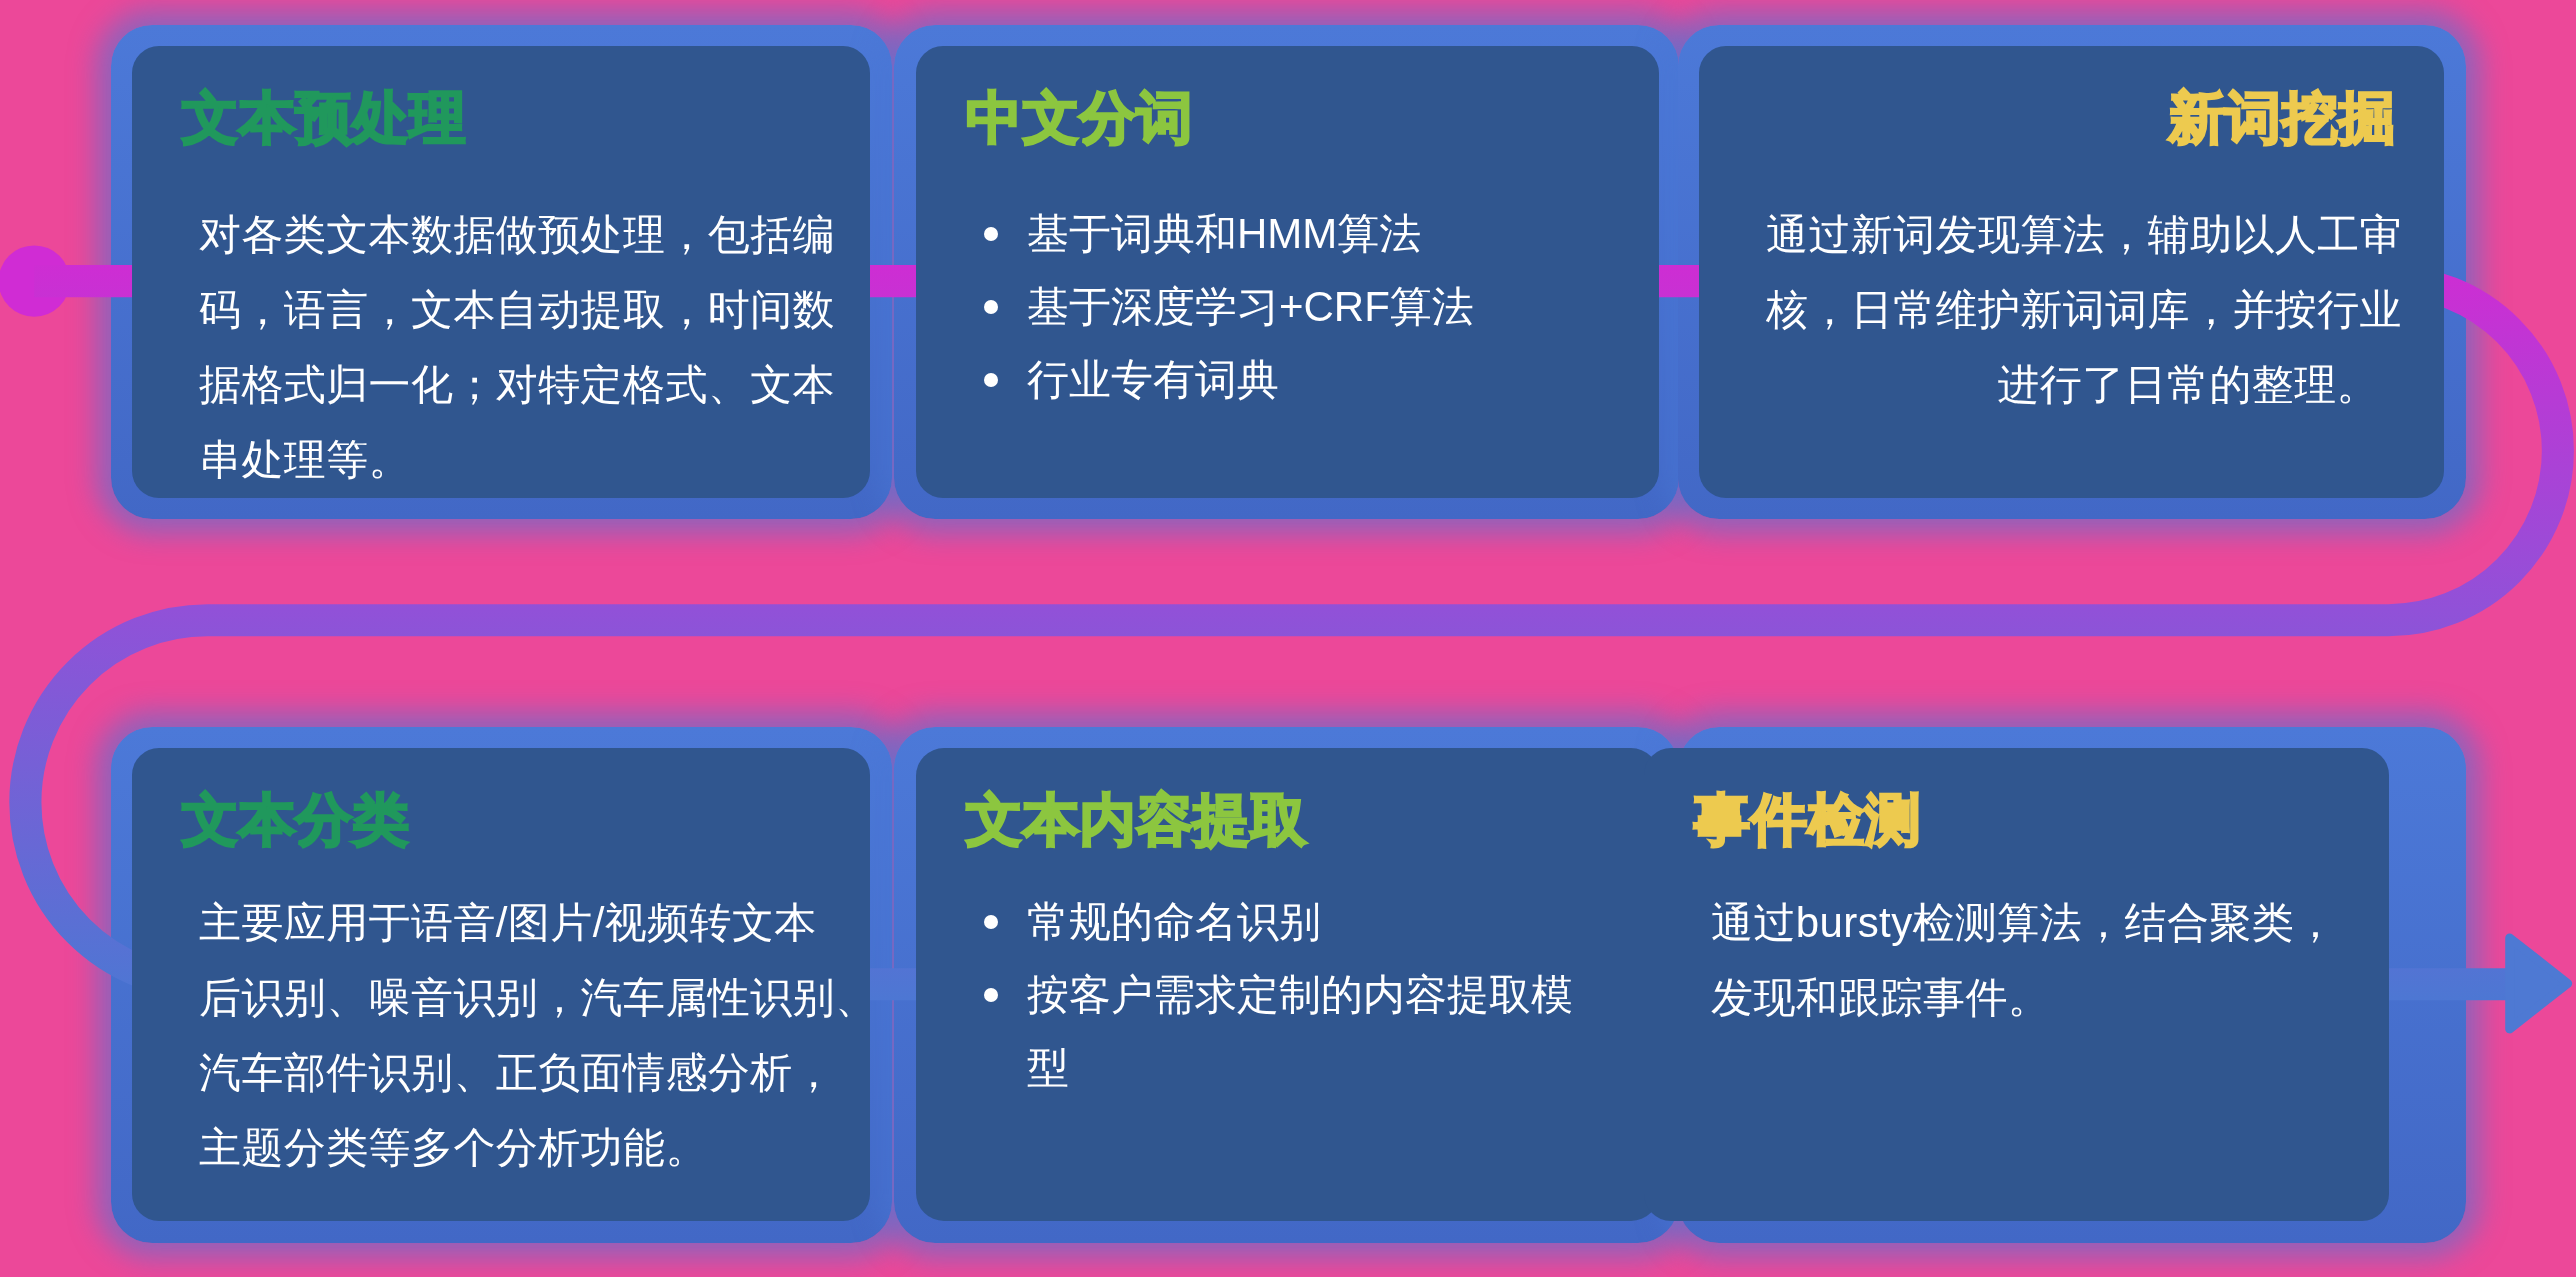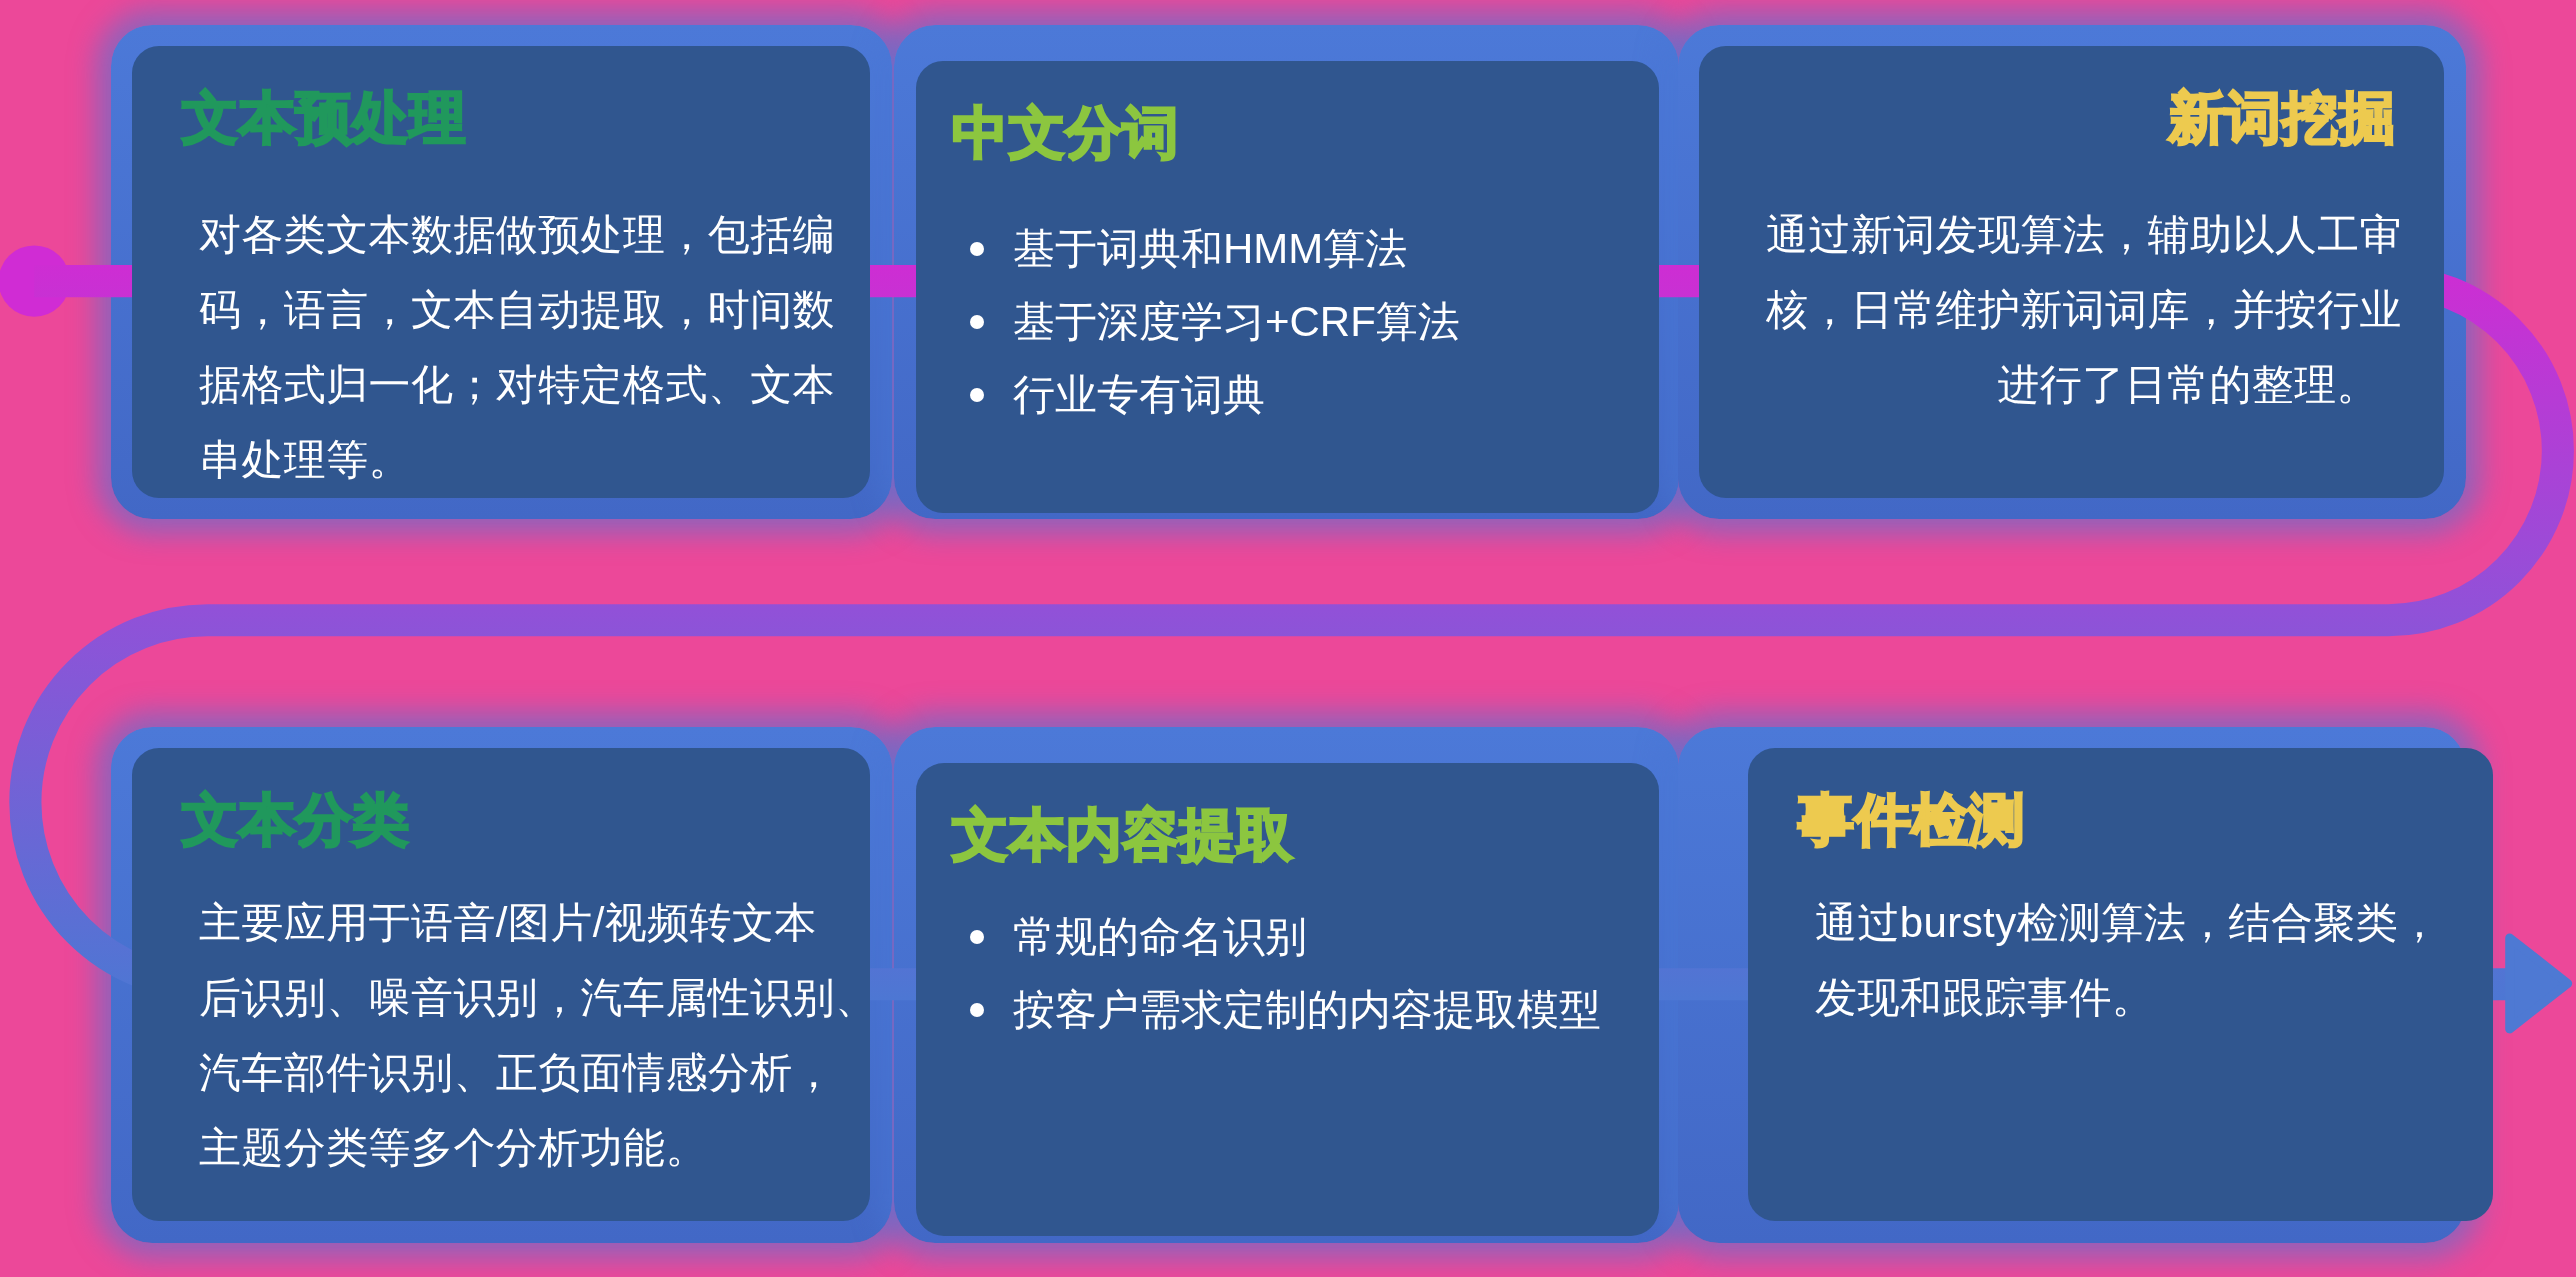--- a/index.html
+++ b/index.html
@@ -10,27 +10,27 @@
           box-shadow:0 0 27px 14.3px rgba(73,119,214,0.55); }
   #glow-1 { left:111px; top:25px;  width:781px; height:494px; }
   #glow-2 { left:894px;top:25px;  width:785px; height:494px; }
   #glow-3 { left:1678px;top:25px;  width:788px; height:494px; }
   #glow-4 { left:111px; top:727px; width:781px; height:516px; }
   #glow-5 { left:894px;top:727px; width:785px; height:516px; }
   #glow-6 { left:1678px;top:727px; width:788px; height:516px; }
   #flow-svg { position:absolute; left:0; top:0; z-index:2; }
   .card { position:absolute; border-radius:27px; background:#30568f; z-index:3;
           padding:39px 48px 39px 50px; box-sizing:border-box; color:#ffffff; }
-  .card.bullets-card { padding-left:36px;margin-top:15px; }
+  .card.bullets-card { padding-left:50px; }
   #card-1 { left:132px; top:46px;  width:738px; height:452px; }
   #card-2 { left:916px;top:46px;  width:743px; height:452px; }
   #card-3 { left:1699px;top:46px;  width:745px; height:452px;text-align:right; }
   #card-4 { left:132px; top:748px; width:738px; height:473px; }
   #card-5 { left:916px;top:748px; width:743px; height:473px;border-radius:28px; }
-  #card-6 { left:1748px;top:748px; width:745px; height:473px; }
+  #card-6 { left:1644px;top:748px; width:745px; height:473px; }
   .card h2 { margin:0; font-size:56px; line-height:57px; font-weight:bold; letter-spacing:0.9px;
              -webkit-text-stroke-width:2.7px; position:relative; top:3.6px; }
   .card .body { margin:17px; font-size:42px; line-height:75px; letter-spacing:0.4px; white-space:pre; }
   .card ul { list-style:none; margin:0; padding:0; font-size:42px; }
   .card ul li { position:relative; padding-left:61px; line-height:73px; }
   .card ul li::before { content:""; position:absolute; left:18px; top:29.5px; width:14.3px; height:14.3px;
                         border-radius:50%; background:#ffffff; }
   .row1 .body, .row1 ul { margin-top:55px; }
   .row2 .body, .row2 ul { margin-top:41px; }
 </style>

